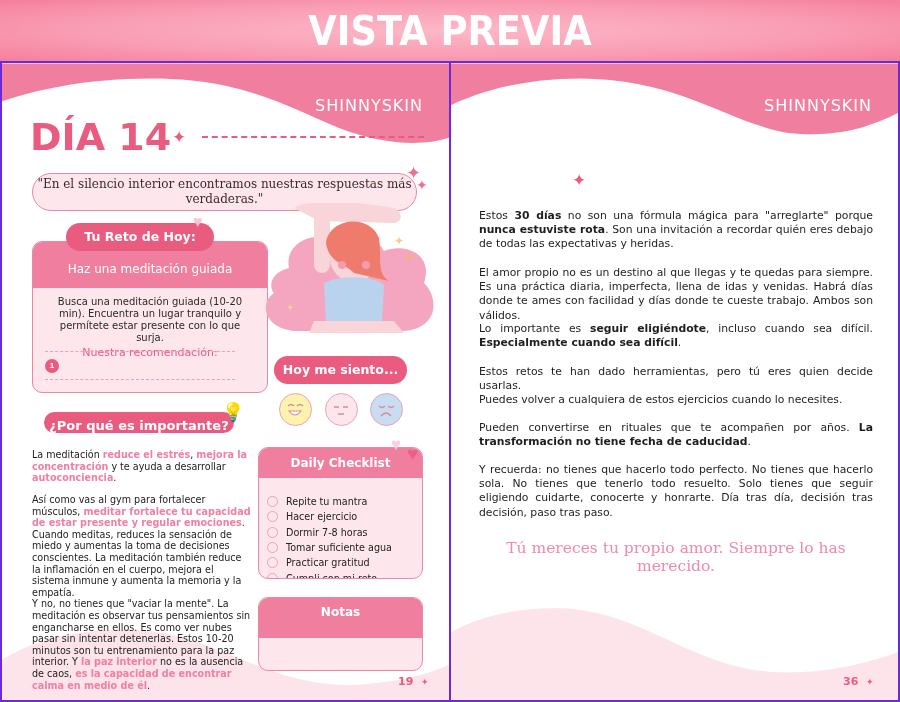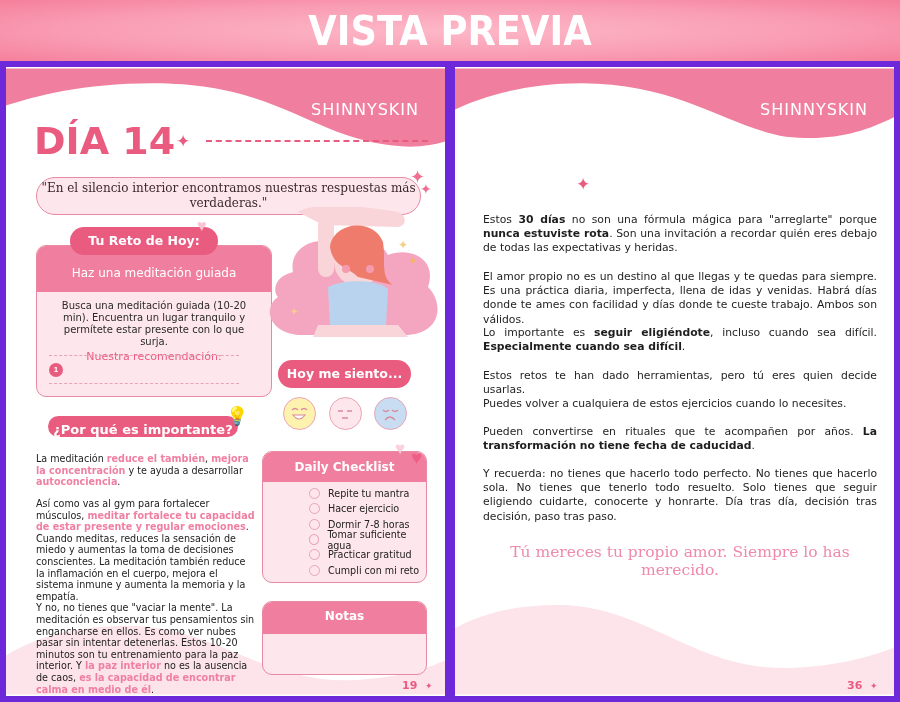--- a/index.html
+++ b/index.html
@@ -1,19 +1,19 @@
 <!DOCTYPE html>
 <html><head>
 <meta charset="utf-8">
 <style>
 *{box-sizing:border-box;margin:0;padding:0;}
 body{width:900px;height:702px;overflow:hidden;background:#f6a7ba;font-family:"Liberation Sans",sans-serif;position:relative;}
 .banner{position:absolute;left:0;top:0;width:900px;height:61px;background:radial-gradient(ellipse at center,#fdb8c8 0%,#f99cb3 60%,#f57f9b 100%);display:flex;align-items:center;justify-content:center;}
 .banner-title{color:#fff;font-weight:bold;font-size:40px;letter-spacing:0px;font-family:"DejaVu Sans",sans-serif;transform:scaleX(0.92);}
-.page{position:absolute;top:61px;height:641px;background:#fff;border:6px solid #6d28d9;overflow:hidden;}
+.page{position:absolute;top:61px;height:641px;background:#fff;border:2px solid #6d28d9;overflow:hidden;}
 .page.left{left:0;width:451px;}
 .page.right{left:449px;width:451px;}
 .wave{position:absolute;left:0;width:100%;}
 .brand{position:absolute;top:33px;right:26px;color:#fff;font-size:16px;letter-spacing:1px;font-family:"DejaVu Sans",sans-serif;}
 .day-title{position:absolute;left:28px;top:52px;color:#ea5b80;font-size:38px;font-weight:bold;font-family:"DejaVu Sans",sans-serif;}
 .sparkle{position:absolute;color:#ea5b80;}
 .dash-line{position:absolute;left:200px;top:73px;width:222px;border-top:2px dashed #ea5b80;}
 .quote-box{position:absolute;left:30px;top:110px;width:385px;height:38px;border:1.5px solid #e88aa4;border-radius:20px;background:#fde6ec;text-align:center;font-family:"DejaVu Serif",serif;font-size:12px;color:#3a2a2e;line-height:15px;padding-top:3px;}
 .pill{position:absolute;background:#ea5b80;color:#fff;font-weight:bold;border-radius:14px;text-align:center;font-family:"DejaVu Sans",sans-serif;}
 .challenge-card{position:absolute;left:30px;top:178px;width:236px;height:152px;border:1.5px solid #e88aa4;border-radius:10px;background:#fde6ec;overflow:hidden;}
@@ -22,21 +22,21 @@
 .reco{color:#ea5b80;font-size:11px;margin-top:3px;}
 .dash{position:absolute;left:12px;width:190px;border-top:1.5px dashed #e9a3b6;}
 .num-badge{position:absolute;left:12px;top:117px;width:14px;height:14px;border-radius:50%;background:#ea5b80;color:#fff;font-size:8px;font-weight:bold;text-align:center;line-height:14px;}
 .body-text{position:absolute;left:30px;width:220px;font-size:9.6px;line-height:11.6px;color:#222;font-family:"DejaVu Sans",sans-serif;}
 .hl{color:#f07fa2;font-weight:bold;}
 .check-card{position:absolute;left:256px;top:384px;width:165px;height:132px;border:1.5px solid #e88aa4;border-radius:10px;background:#fde6ec;overflow:hidden;}
 .check-head{height:30px;background:#f07f9f;color:#fff;font-weight:bold;font-size:12px;text-align:center;line-height:30px;font-family:"DejaVu Sans",sans-serif;}
 .check-item{display:flex;align-items:center;height:15.3px;padding-left:8px;font-size:9.6px;color:#222;font-family:"DejaVu Sans",sans-serif;}
 .check-circle{width:11px;height:11px;border:1.3px solid #e9a3b6;border-radius:50%;margin-right:8px;background:#fde6ec;}
 .notes-card{position:absolute;left:256px;top:534px;width:165px;height:74px;border:1.5px solid #e88aa4;border-radius:10px;background:#fde6ec;overflow:hidden;}
-.notes-head{height:32px;background:#f07f9f;color:#fff;font-weight:bold;font-size:12px;text-align:center;line-height:28px;font-family:"DejaVu Sans",sans-serif;}
+.notes-head{height:40px;background:#f07f9f;color:#fff;font-weight:bold;font-size:12px;text-align:center;line-height:28px;font-family:"DejaVu Sans",sans-serif;}
 .page-num{position:absolute;color:#ea5b80;font-size:11px;font-weight:bold;font-family:"DejaVu Sans",sans-serif;}
 .face{position:absolute;width:33px;height:33px;border-radius:50%;border:1.5px solid #e9a3b6;}
 .final-title{position:absolute;left:28px;top:96px;color:#ea5b80;font-size:32px;font-weight:bold;font-family:"DejaVu Sans",sans-serif;}
 .final-text{position:absolute;left:28px;width:394px;font-size:10.8px;line-height:14.2px;color:#1e1e1e;text-align:justify;font-family:"DejaVu Sans",sans-serif;}
 .final-text b{font-weight:bold;}
 .closing{position:absolute;left:28px;width:394px;top:476px;text-align:center;color:#ee8aab;font-size:15.5px;font-family:"DejaVu Serif",serif;}
 </style>
 </head>
 <body>
 
@@ -107,29 +107,29 @@
     <svg width="30" height="30" viewBox="0 0 30 30">
         <path d="M8,12 q3,3 6,0 M17,12 q3,3 6,0" stroke="#d98a9c" stroke-width="1.3" fill="none"></path>
         <path d="M10,22 q5,-6 10,0" stroke="#d98a9c" stroke-width="1.3" fill="none"></path>
       </svg>
   </div>
 
   <div class="pill" style="left:42px;top:349px;width:190px;height:21px;line-height:28px;font-size:13px;">¿Por qué es importante?</div>
   <span class="sparkle" style="left:220px;top:338px;font-size:18px;color:#f5d27a;">💡</span>
 
   <div class="body-text" style="top:386px;">
-    <span>La meditación </span><span class="hl">reduce el también</span><span>, </span><span class="hl">mejora la concentración</span><span> y te ayuda a desarrollar </span><span class="hl">autoconciencia</span><span>.</span>
+    <span>La meditación </span><span class="hl">reduce el estrés</span><span>, </span><span class="hl">mejora la concentración</span><span> y te ayuda a desarrollar </span><span class="hl">autoconciencia</span><span>.</span>
   </div>
   <div class="body-text" style="top:431px;">
     <span>Así como vas al gym para fortalecer músculos, </span><span class="hl">meditar fortalece tu capacidad de estar presente y regular emociones</span><span>. Cuando meditas, reduces la sensación de miedo y aumentas la toma de decisiones conscientes. La meditación también reduce la inflamación en el cuerpo, mejora el sistema inmune y aumenta la memoria y la empatía.</span><br><span>Y no, no tienes que "vaciar la mente". La meditación es observar tus pensamientos sin engancharse en ellos. Es como ver nubes pasar sin intentar detenerlas. Estos 10-20 minutos son tu entrenamiento para la paz interior. Y </span><span class="hl">la paz interior</span><span> no es la ausencia de caos, </span><span class="hl">es la capacidad de encontrar calma en medio de él</span><span>.</span>
   </div>
 
   <div class="check-card">
     <div class="check-head">Daily Checklist</div>
-    <div style="padding-top:4px;margin-left:38px;">
+    <div style="padding-top:16px;">
       <div class="check-item">
           <span class="check-circle"></span>
           <span>Repite tu mantra</span>
         </div>
       <div class="check-item">
           <span class="check-circle"></span>
           <span>Hacer ejercicio</span>
         </div>
       <div class="check-item">
           <span class="check-circle"></span>

